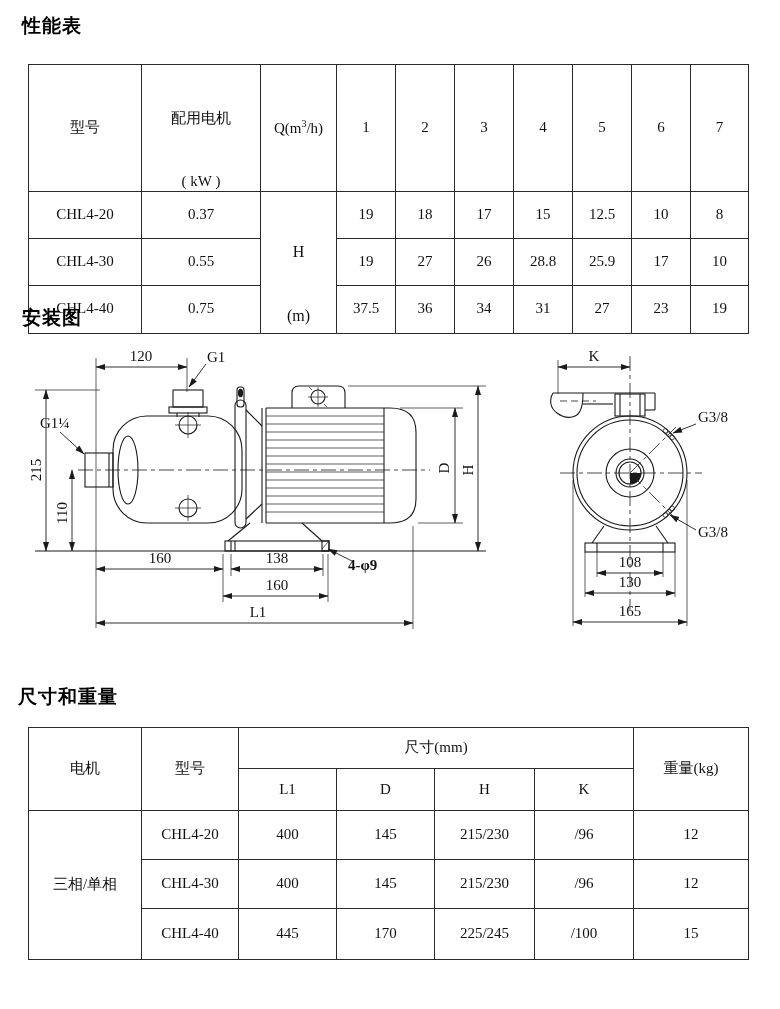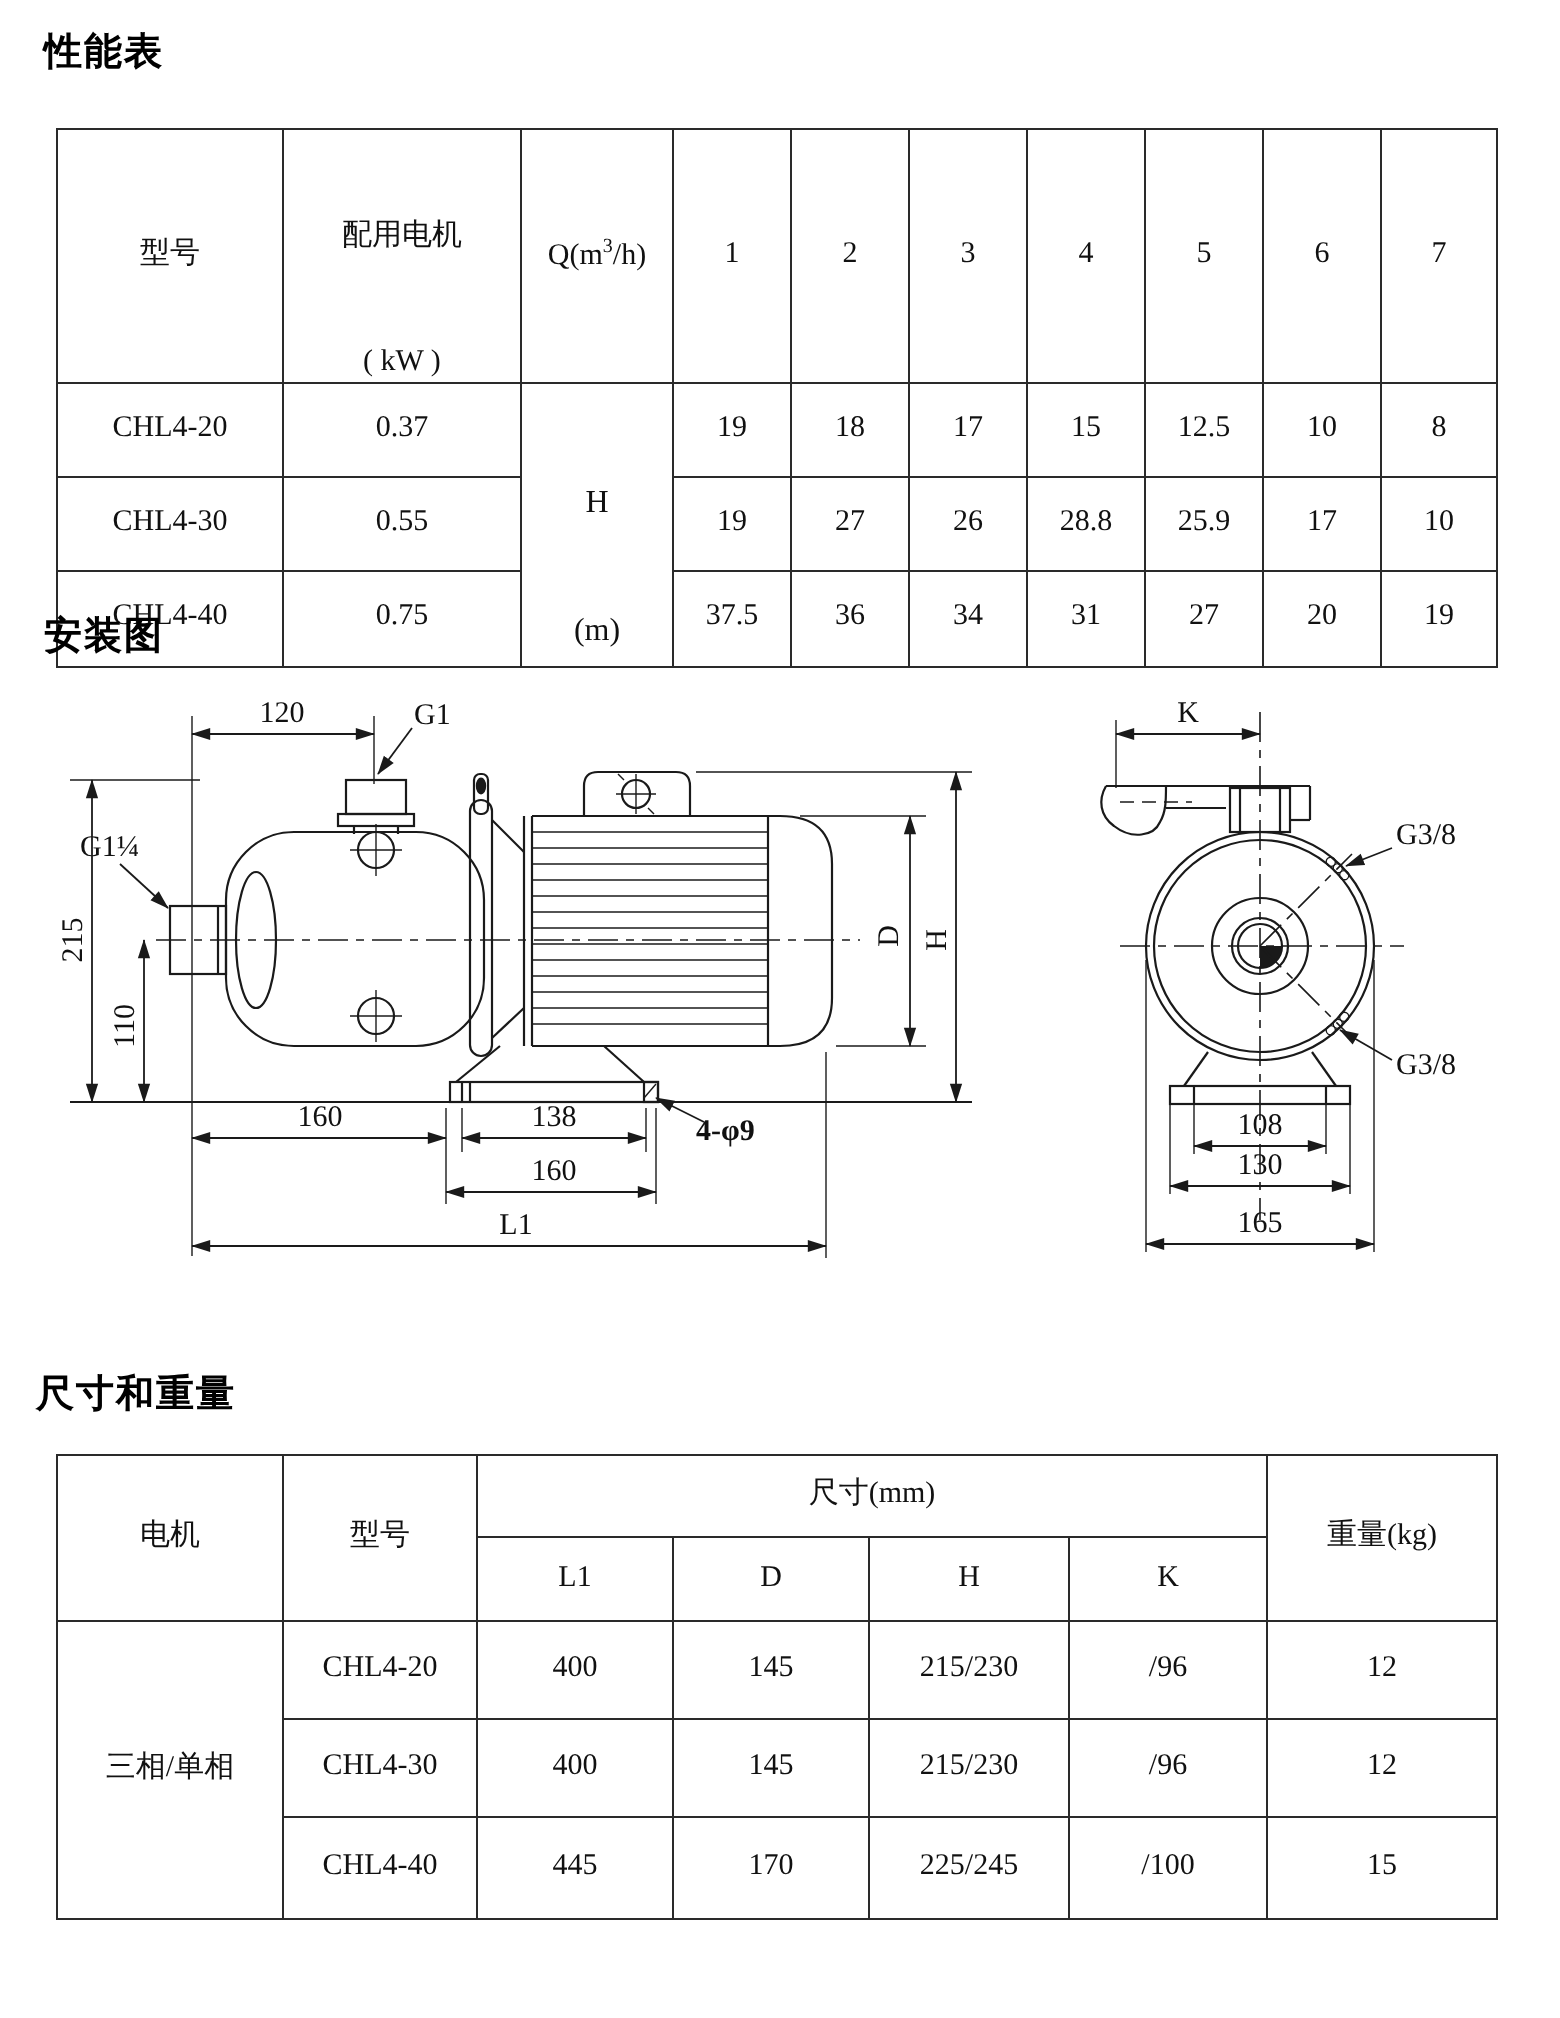--- a/index.html
+++ b/index.html
@@ -84,21 +84,21 @@
       <td>10</td>
     </tr>
     <tr style="height:48px">
       <td>CHL4-40</td>
       <td>0.75</td>
       <td>37.5</td>
       <td>36</td>
       <td>34</td>
       <td>31</td>
       <td>27</td>
-      <td>20</td>
+      <td>23</td>
       <td>19</td>
     </tr>
     </tbody>
   </table>
 
   <div class="h" style="left:22px;top:305px;">安装图</div>
 
   <svg class="svgbox" style="left:30px;top:330px;" width="500" height="312" viewBox="0 0 500 312">
     <defs>
       <marker id="ah" viewBox="0 0 10 8" refX="9.5" refY="4" markerWidth="11" markerHeight="8.5" orient="auto-start-reverse">

